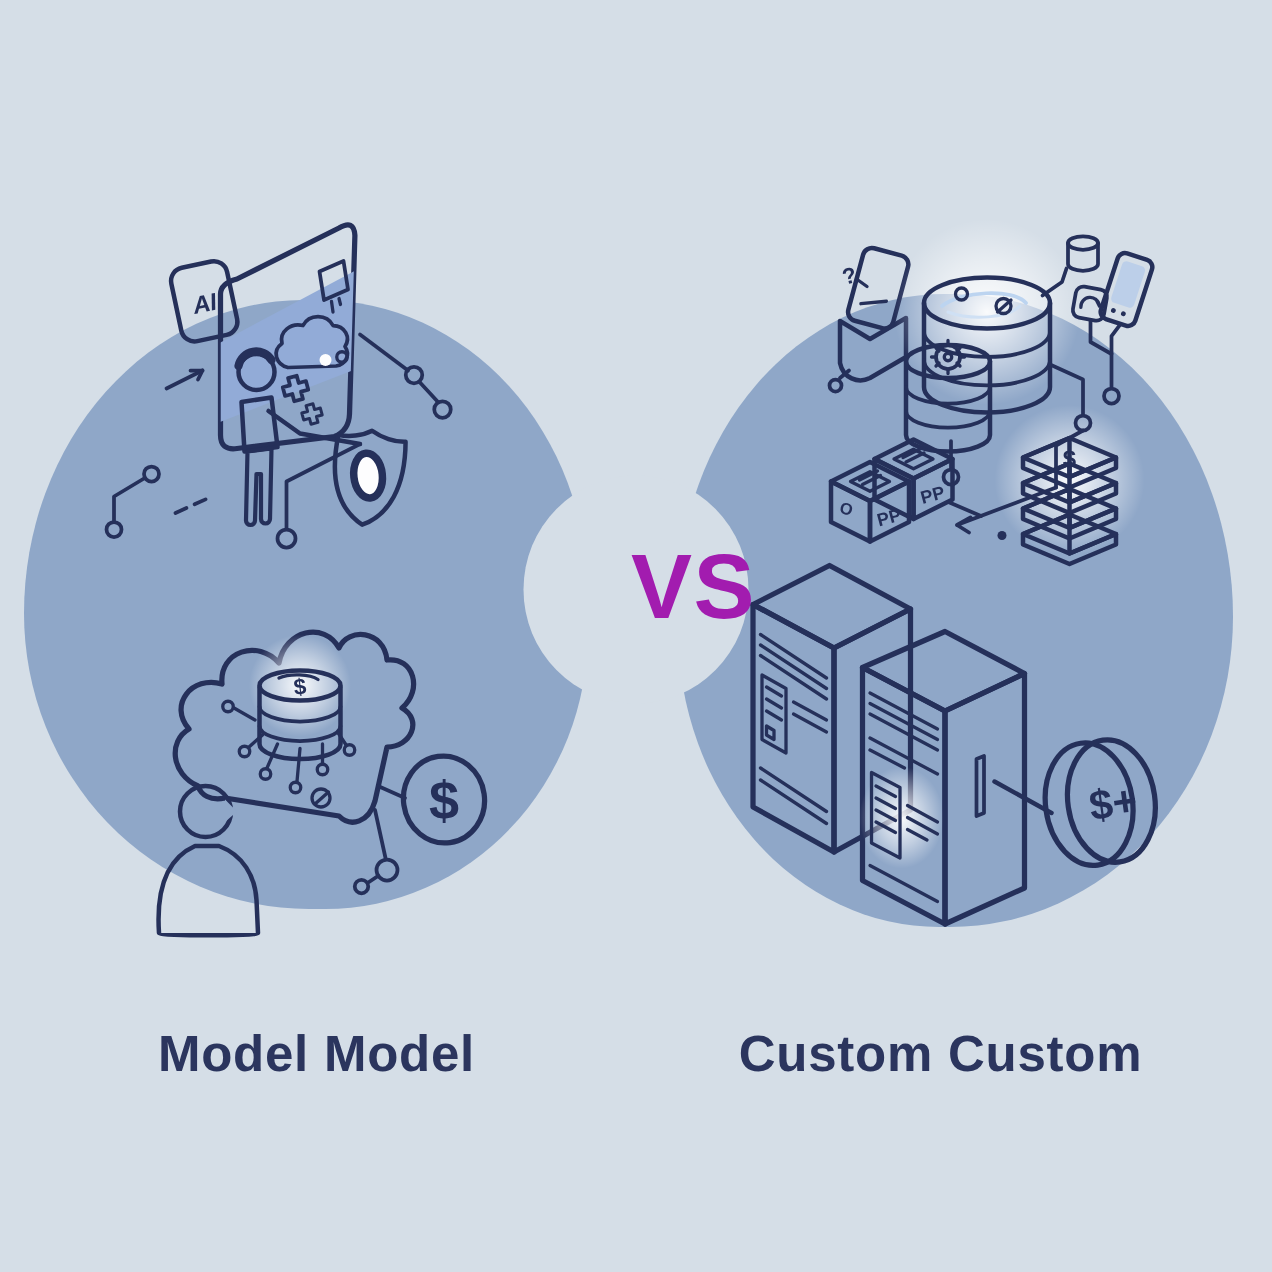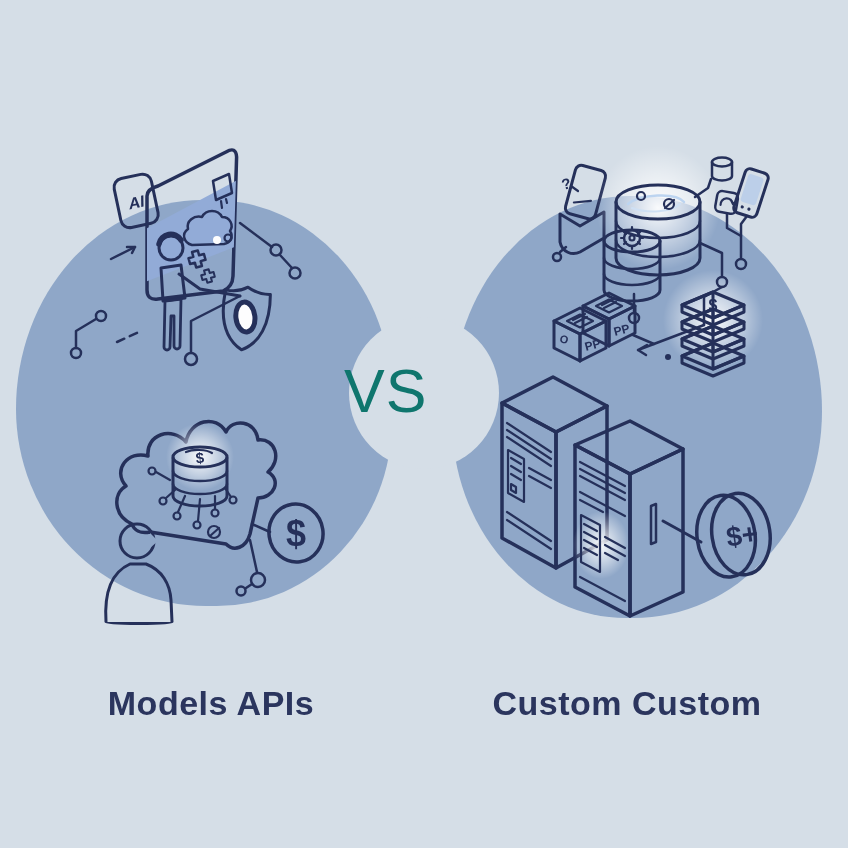--- a/index.html
+++ b/index.html
@@ -10,22 +10,22 @@
   }
   .blob{position:absolute;background:#8fa7c8;}
   #left-circle{left:16px;top:200px;width:376px;height:406px;
     border-radius:51% 49% 48% 52% / 53% 50% 47% 50%;}
   #right-circle{left:452px;top:196px;width:370px;height:422px;
     border-radius:49% 51% 52% 48% / 50% 52% 50% 48%;}
   #vs-blob{left:349px;top:317px;width:150px;height:152px;background:#d5dee7;border-radius:50%;}
   #scene{position:absolute;left:0;top:0;z-index:3;}
   .vs{
     position:absolute;left:344px;top:356px;width:160px;height:72px;z-index:4;
-    text-align:left;font-size:61px;line-height:70px;font-weight:400;
-    color:#0f766e;letter-spacing:1px;
+    text-align:right;font-size:61px;line-height:70px;font-weight:700;
+    color:#a21caf;letter-spacing:1px;
   }
   .panel-label{
     position:absolute;top:684px;z-index:4;text-align:center;
     font-size:34px;font-weight:700;color:#2b355e;letter-spacing:0.5px;
   }
   #label-left{left:61px;width:300px;}
   #label-right{left:474px;width:306px;}
   
   .st{stroke:#25305a;stroke-linecap:round;stroke-linejoin:round;fill:none;}
   .w2{stroke-width:2.2}.w25{stroke-width:2.5}.w3{stroke-width:3}.w35{stroke-width:3.5}
@@ -294,14 +294,14 @@
     <path class="st w3" d="M663,521 L701,542"></path>
     <g transform="rotate(-8 734 535)">
       <ellipse cx="726" cy="535" rx="29" ry="41" class="st w35" fill="#fdfdfe"></ellipse>
       <ellipse cx="741" cy="535" rx="29" ry="41" class="st w35" fill="#fdfdfe"></ellipse>
       <text x="742" y="546" text-anchor="middle" font-size="28" font-weight="bold" fill="#25305a">$+</text>
     </g>
   </g>
 </svg>
 
 <div class="vs">VS</div>
-<div class="panel-label" id="label-left">Models APIs</div>
+<div class="panel-label" id="label-left">Model Model</div>
 <div class="panel-label" id="label-right">Custom Custom</div>
 
 </body></html>

